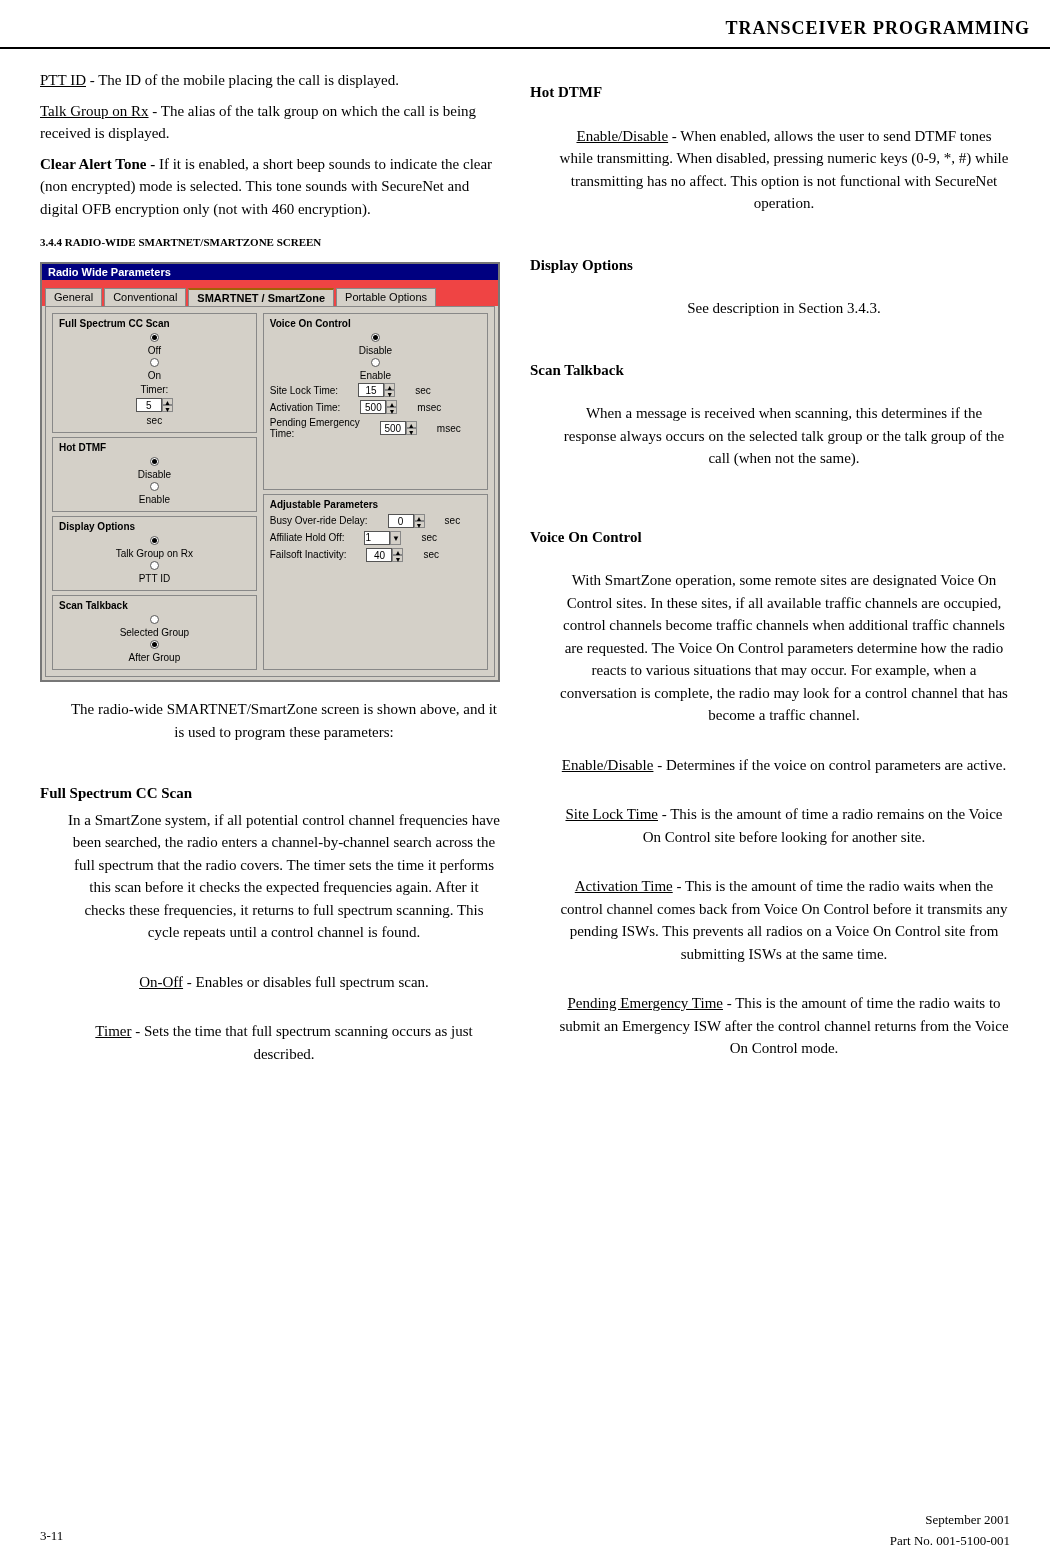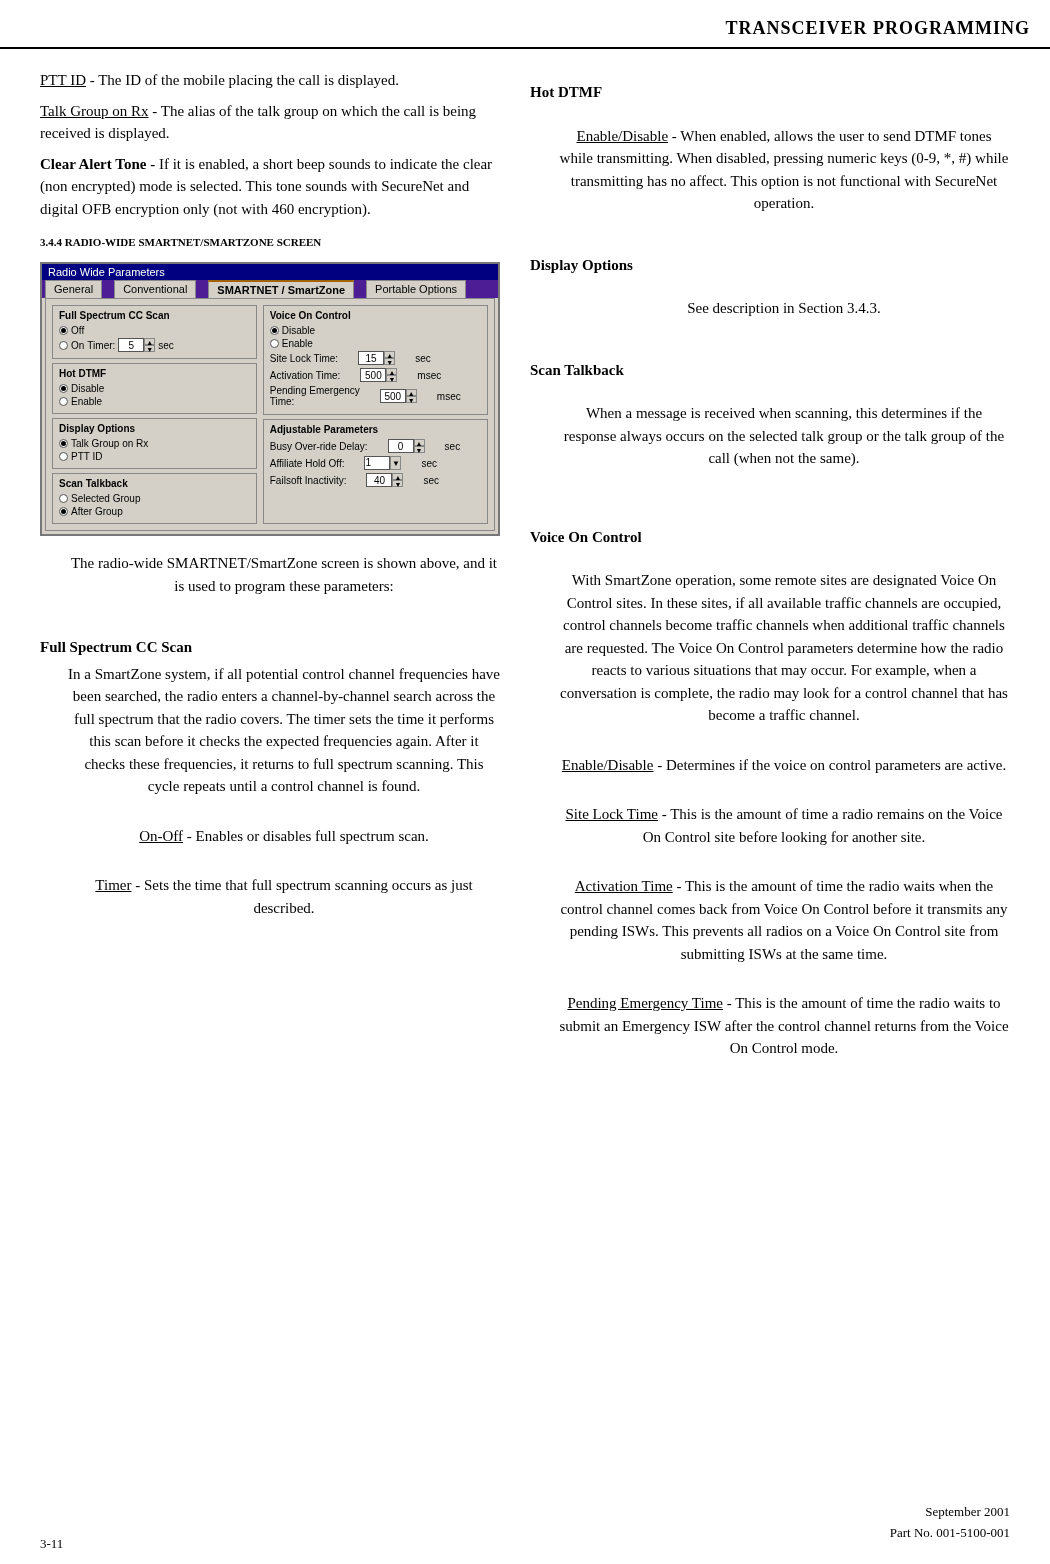--- a/index.html
+++ b/index.html
@@ -65,27 +65,27 @@
       border: 2px solid #777;
       background: #d4d0c8;
       font-family: Arial, Helvetica, sans-serif;
       font-size: 11px;
     }
     .dialog-titlebar {
       background: #000080;
       color: #fff;
       padding: 2px 6px;
       font-size: 11px;
-      font-weight: normal;
+      font-weight: bold;
     }
     .dialog-tabs {
       display: flex;
-      background: #4c1d95;
-      padding: 0 3px 0 3px;
-      gap: 12px;
+      background: #ef4444;
+      padding: 8px 3px 0 3px;
+      gap: 2px;
     }
     .tab {
       padding: 2px 8px;
       border: 1px solid #888;
       border-bottom: none;
       background: #d4d0c8;
       font-size: 11px;
       cursor: default;
     }
     .tab.active {
@@ -114,20 +114,21 @@
       font-size: 10px;
       margin-bottom: 4px;
       color: #000;
     }
     .radio-row {
       display: flex;
       align-items: center;
       gap: 3px;
       margin-bottom: 2px;
       font-size: 10px;
+      flex-direction: column;
     }
     .radio-circle {
       width: 9px;
       height: 9px;
       border: 1px solid #555;
       border-radius: 50%;
       background: #fff;
       display: inline-flex;
       align-items: center;
       justify-content: center;
@@ -201,29 +202,29 @@
       flex: 1;
     }
     .right-panels {
       display: flex;
       flex-direction: column;
       gap: 4px;
       flex: 1.1;
     }
     .page-footer {
       position: absolute;
-      bottom: 20px;
+      bottom: 12px;
       right: 40px;
       text-align: right;
       font-size: 13px;
       line-height: 1.6;
     }
     .page-number {
       position: absolute;
-      bottom: 12px;
+      bottom: 20px;
       left: 40px;
       font-size: 13px;
     }
     .top-para {
       margin-bottom: 8px;
     }
   </style>
 </head>
 <body>
 

